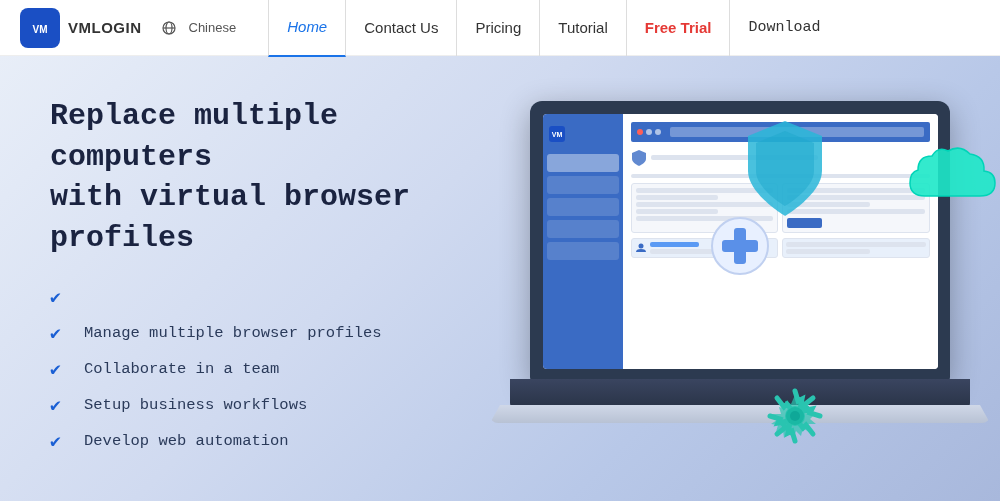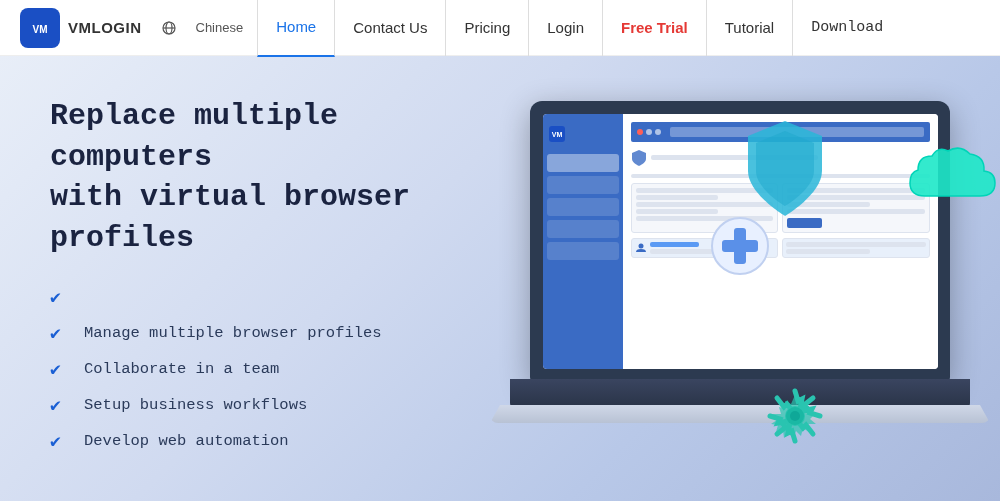--- a/index.html
+++ b/index.html
@@ -35,25 +35,25 @@
     .logo-text {
       font-size: 15px;
       font-weight: 700;
       color: #333;
       letter-spacing: 0.5px;
       text-align: right;
     }
     .lang-selector {
       display: flex;
       align-items: center;
-      gap: 20px;
+      gap: 13px;
       font-size: 13px;
       color: #555;
       cursor: pointer;
-      margin-right: 14px;
+      margin-right: 32px;
     }
     nav {
       display: flex;
       align-items: center;
       gap: 0;
       flex: 1;
     }
     .nav-item {
       padding: 0 18px;
       font-size: 15px;
@@ -62,20 +62,21 @@
       border-right: 1px solid #ddd;
       line-height: 56px;
       text-decoration: none;
     }
     .nav-item:first-child {
       border-left: 1px solid #ddd;
     }
     .nav-item.active {
       color: #1a73e8;
       border-bottom: 2px solid #1a73e8;
+      font-style: italic;
     }
     .nav-item.free-trial {
       color: #e53935;
       font-weight: 700;
     }
     .nav-item.download {
       border-right: none;
       font-family: Liberation Mono, monospace;
     }
 
@@ -304,23 +305,22 @@
       <circle cx="7" cy="7" r="6" stroke="#555" stroke-width="1.2"></circle>
       <ellipse cx="7" cy="7" rx="3" ry="6" stroke="#555" stroke-width="1.2"></ellipse>
       <line x1="1" y1="7" x2="13" y2="7" stroke="#555" stroke-width="1.2"></line>
     </svg>
     <span>Chinese</span>
   </div>
   <nav>
     <a class="nav-item active">Home</a>
     <a class="nav-item">Contact Us</a>
     <a class="nav-item">Pricing</a>
-    <a class="nav-item">Login</a>
+    <a class="nav-item">Tutorial</a>
     <a class="nav-item free-trial">Free Trial</a>
-    <a class="nav-item">Tutorial</a>
     <a class="nav-item download">Download</a>
   </nav>
 </header>
 
 <section class="hero">
   <div class="hero-content">
     <h1 class="hero-title">Replace multiple computers<br>with virtual browser profiles</h1>
     <ul class="feature-list">
       <li class="feature-item">
         <span class="checkmark">✔</span>

